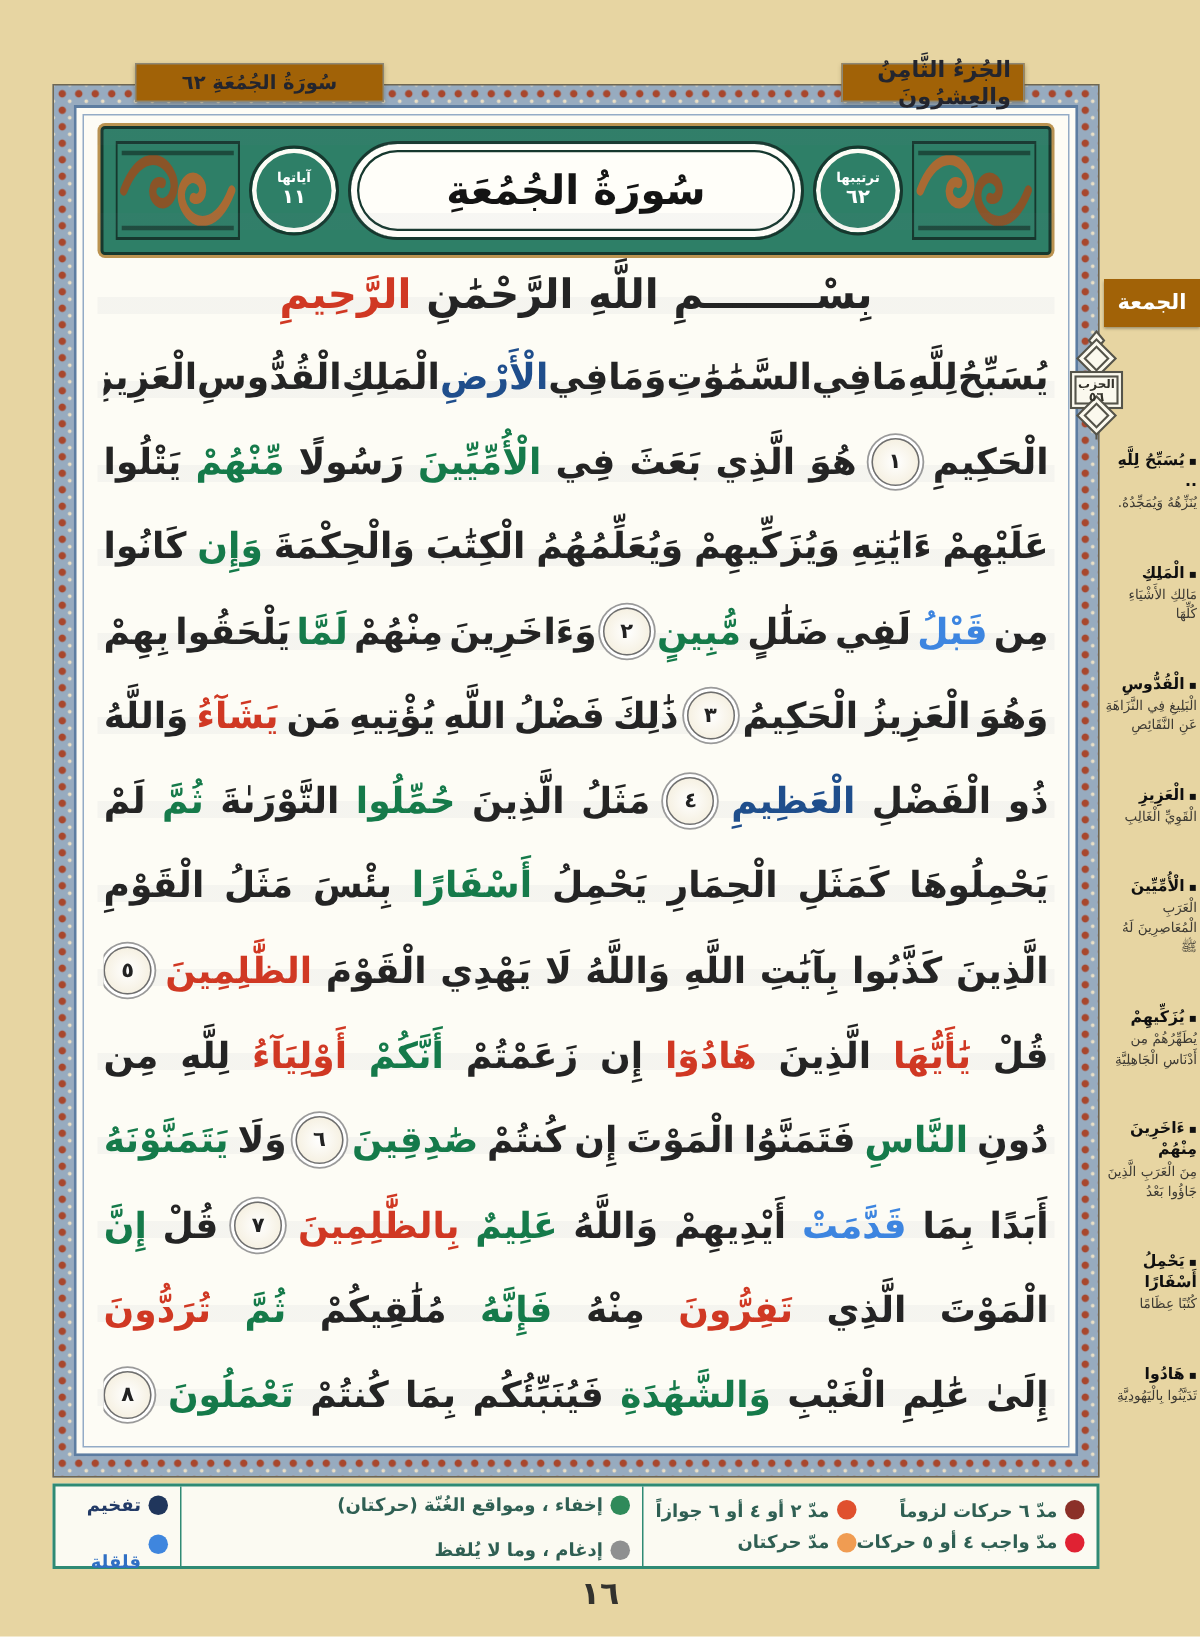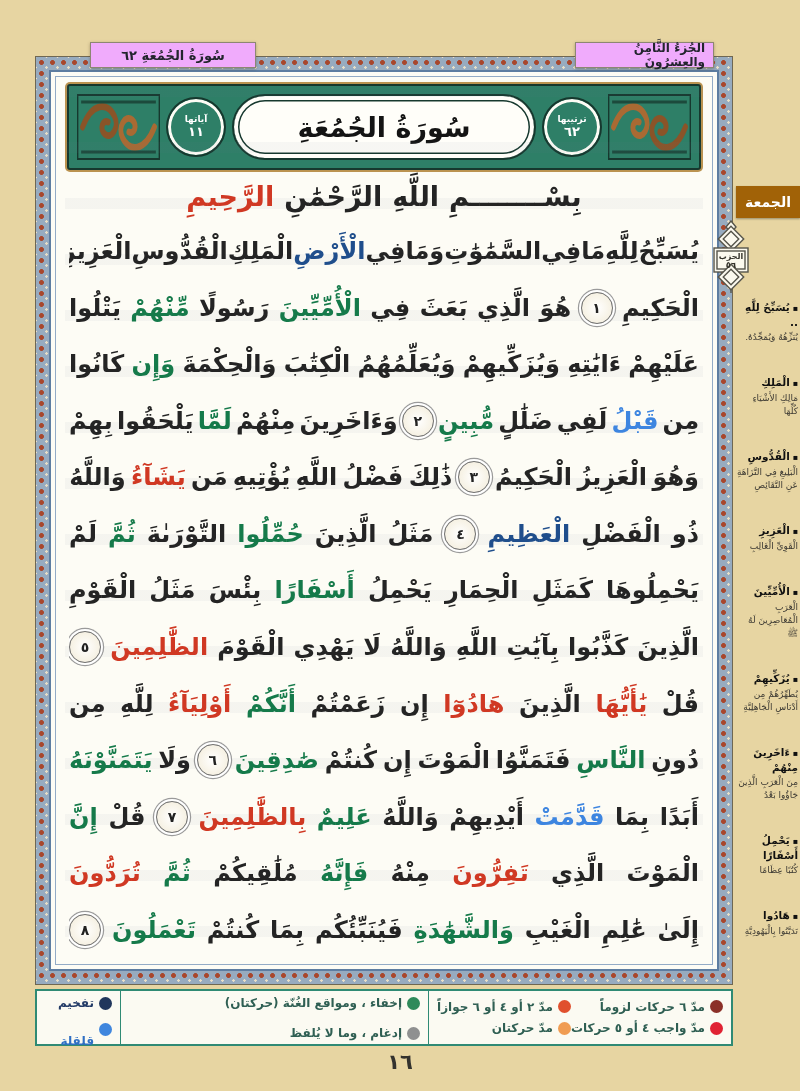--- a/index.html
+++ b/index.html
@@ -5,27 +5,27 @@
   html,body{margin:0;padding:0;}
   .page{
     position:relative;width:800px;height:1091px;overflow:hidden;
     background:#e7d5a2;
     font-family:"DejaVu Sans",sans-serif;
     direction:rtl;
   }
   
   .mlabel{
     position:absolute;top:42px;height:26px;z-index:6;
-    background:#f0abfc;border:1px solid #8d8673;
+    background:#a16207;border:1px solid #8d8673;
     box-shadow:0 1px 3px rgba(60,50,20,.35);
     display:flex;align-items:center;justify-content:center;
     font-weight:bold;color:#23252e;padding:0 8px;box-sizing:border-box;
   }
   #label-left{left:90px;width:166px;font-size:13px;}
-  #label-right{left:575px;width:139px;font-size:12px;}
+  #label-right{left:561px;width:122px;font-size:15px;}
 
   
   .frame{
     position:absolute;left:35px;top:56px;width:698px;height:929px;z-index:1;
     box-sizing:border-box;padding:13px;
     border:1px solid #6f6752;
     background-color:#97abbf;
     background-image:
       radial-gradient(circle, #a8472d 2.1px, rgba(0,0,0,0) 2.8px),
       radial-gradient(circle, #e9dfc6 1px, rgba(0,0,0,0) 1.5px);

